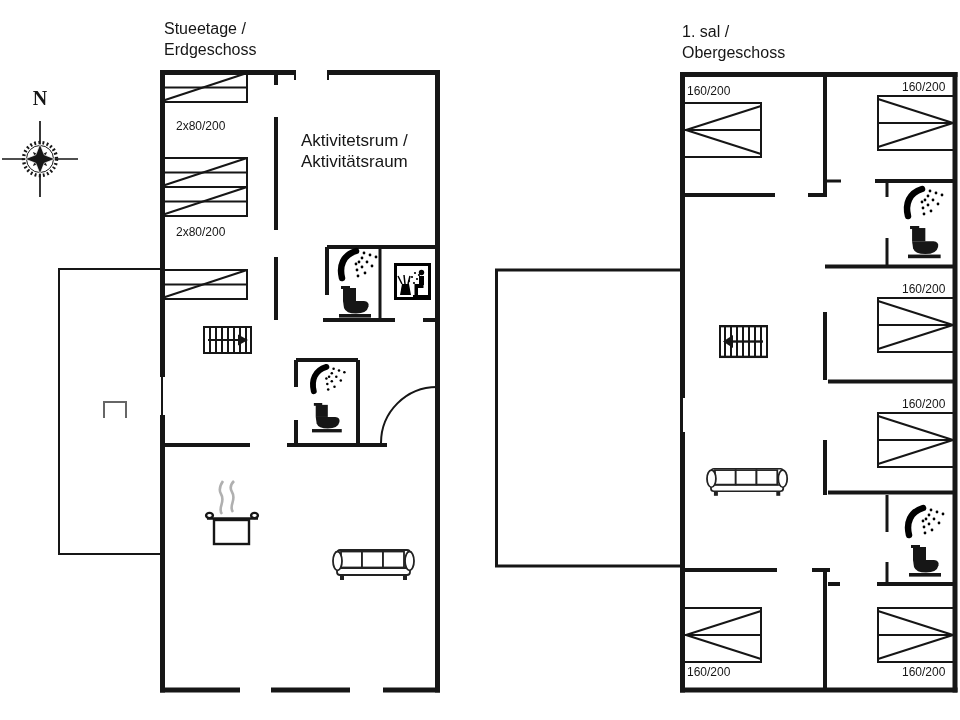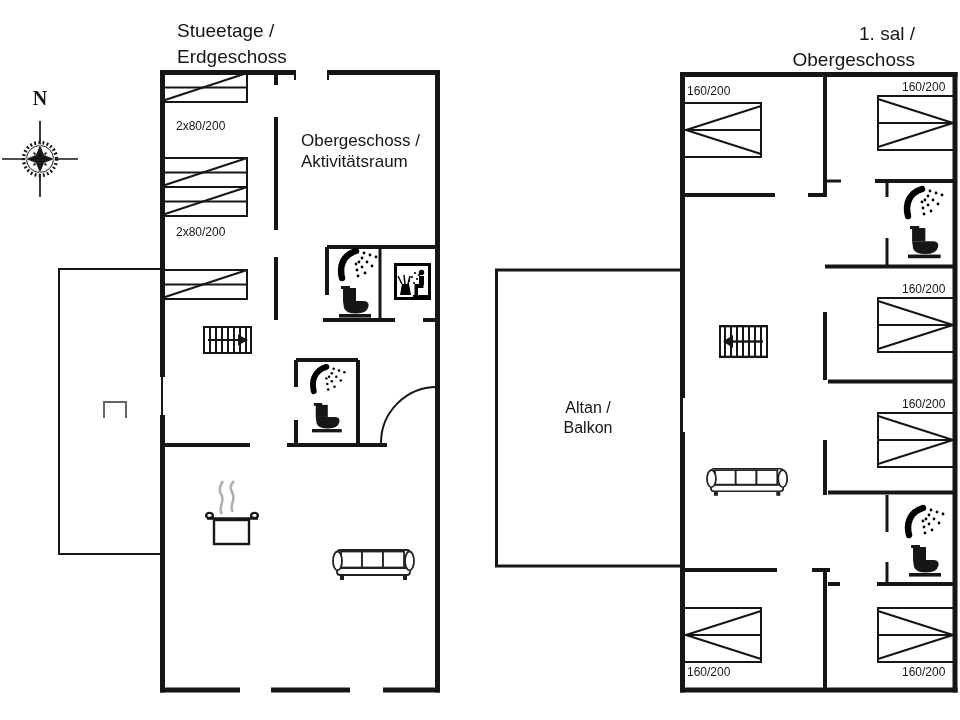--- a/index.html
+++ b/index.html
@@ -2,21 +2,21 @@
 <html><head>
 <meta charset="utf-8">
 <style>
   html,body{margin:0;padding:0;background:#ffffff;}
   .canvas{
     position:relative;width:960px;height:720px;background:#ffffff;
     font-family:"Liberation Sans",sans-serif;color:#161616;overflow:hidden;
   }
   .plan-svg{position:absolute;left:0;top:0;}
   .lbl{position:absolute;white-space:pre-line;color:#161616;}
-  .title{font-size:19px;line-height:26px;margin-left:13px;}
+  .title{font-size:16px;line-height:21px;}
   .room{font-size:17px;line-height:21px;}
   .size{font-size:12px;line-height:15px;}
   .balcony{font-size:16px;line-height:20px;text-align:center;}
   .north{font-size:20px;font-family:"Liberation Serif",serif;font-weight:600;text-align:center;}
 </style>
 </head>
 <body>
 
 <div class="canvas">
 
@@ -222,33 +222,31 @@
       <circle r="16.5" fill="none" stroke="#161616" stroke-width="3.4" stroke-dasharray="1.8,2.4"></circle>
       <circle r="13.5" fill="#ffffff" stroke="#161616" stroke-width="1"></circle>
       <path transform="rotate(45)" d="M0,-10 L3,-3 L10,0 L3,3 L0,10 L-3,3 L-10,0 L-3,-3 Z" fill="#161616"></path>
       <path d="M0,-15 L4.2,-4.2 L15,0 L4.2,4.2 L0,15 L-4.2,4.2 L-15,0 L-4.2,-4.2 Z" fill="#161616" stroke="#ffffff" stroke-width="0.7"></path>
     </g>
   </svg>
 
   <div class="lbl title" style="left:164px;top:18px;width:220px;">Stueetage /
 Erdgeschoss</div>
 
-  <div class="lbl title" style="left:682px;top:21px;width:220px;text-align:right;">1. sal /
+  <div class="lbl title" style="left:682px;top:21px;width:220px;">1. sal /
 Obergeschoss</div>
 
   <div class="lbl north" style="left:24px;top:87px;width:32px;">N</div>
 
-  <div class="lbl room" style="left:301px;top:130px;width:140px;">Obergeschoss /
+  <div class="lbl room" style="left:301px;top:130px;width:140px;">Aktivitetsrum /
 Aktivitätsraum</div>
 
   <div class="lbl size" style="left:176px;top:119px;">2x80/200</div>
   <div class="lbl size" style="left:176px;top:225px;">2x80/200</div>
 
-  <div class="lbl balcony" style="left:496px;top:398px;width:184px;">Altan /
-Balkon</div>
 
   <div class="lbl size" style="left:687px;top:84px;">160/200</div>
   <div class="lbl size" style="left:902px;top:80px;">160/200</div>
   <div class="lbl size" style="left:902px;top:282px;">160/200</div>
   <div class="lbl size" style="left:902px;top:397px;">160/200</div>
   <div class="lbl size" style="left:687px;top:665px;">160/200</div>
   <div class="lbl size" style="left:902px;top:665px;">160/200</div>
 </div>
 
 </body></html>

